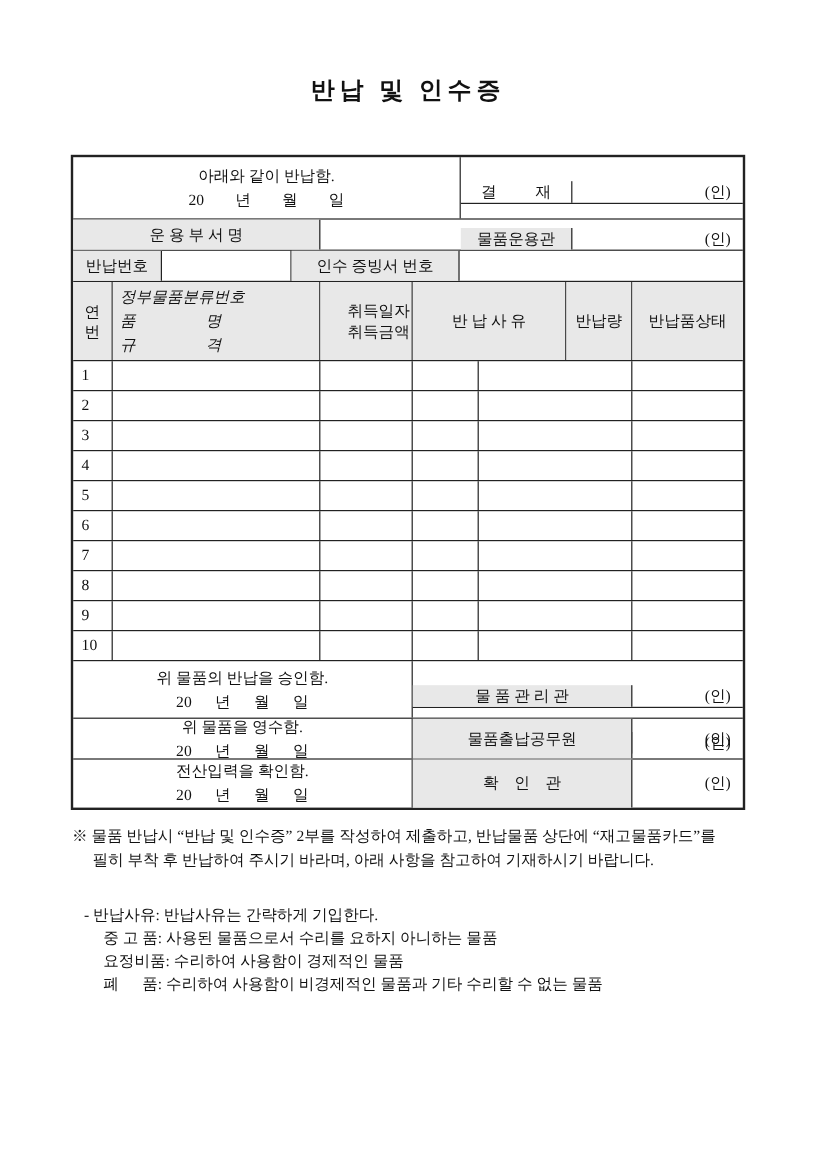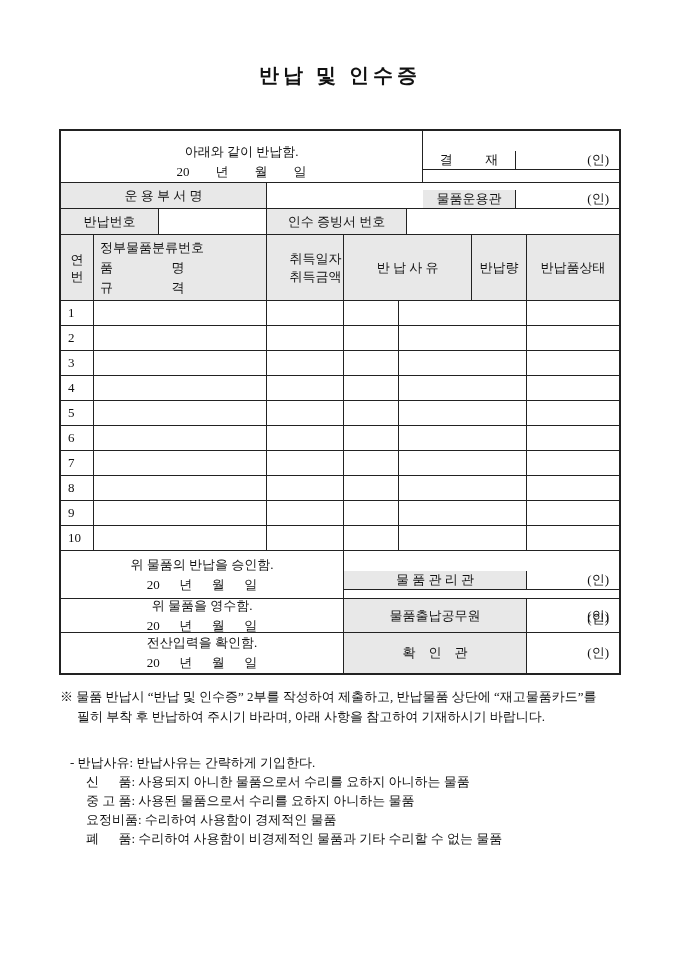--- a/index.html
+++ b/index.html
@@ -37,45 +37,45 @@
   .shade { background: #e8e8e8; }
   .grow { flex: 1; }
   .stack { display: flex; flex-direction: column; flex: 1; }
   .sub { display: flex; flex: 1; border-bottom: 1px solid #222; margin-top: 20px; }
   .sub:last-child { border-bottom: none; gap: 24px; }
   .seal { justify-content: flex-end; padding-right: 10px; }
   .col { flex-direction: column; }
   .col div { line-height: 20px; }
   .num { justify-content: flex-start; padding-left: 7px; }
   .hdr-item { align-items: flex-start; padding-left: 6px; }
-  .hdr-item div { line-height: 20px; }
+  .hdr-item div { line-height: 20px; font-style: italic; }
   .hdr-two div { line-height: 18px; margin-left: 21px; }
   .hdr-no div { line-height: 17px; }
 
   .h52 { height: 52px; }
   .h26 { height: 26px; }
   .h66 { height: 66px; }
   .h25 { height: 25px; }
   .h48 { height: 48px; }
   .h34 { height: 34px; }
   .h40 { height: 40px; }
 
   .w33 { width: 33px; }
   .w55 { width: 55px; }
   .w77 { width: 77px; }
   .w93 { width: 93px; }
-  .w98 { width: 98px; }
+  .w98 { width: 74px; }
   .w108 { width: 108px; }
   .w128 { width: 128px; }
   .w132 { width: 140px; }
   .w173 { width: 173px; }
   .w183 { width: 183px; }
   .w206 { width: 206px; }
   .w283 { width: 283px; }
-  .w323 { width: 362px; justify-content: flex-end; }
+  .w323 { width: 323px; }
 
   .notes { width: 560px; margin: 12px auto 0; font-size: 13px; }
   .note-main div { line-height: 20px; white-space: pre-wrap; }
   .note-main .cont { padding-left: 17px; }
   .note-items { margin-top: 26px; }
   .note-items div { line-height: 19px; white-space: pre; }
   .ind1 { padding-left: 10px; }
   .ind2 { padding-left: 26px; }
 </style>
 </head>
@@ -251,18 +251,17 @@
 
 </div>
 
 <div class="notes">
   <div class="note-main">
     <div>※ 물품 반납시 “반납 및 인수증” 2부를 작성하여 제출하고, 반납물품 상단에 “재고물품카드”를</div>
     <div class="cont">필히 부착 후 반납하여 주시기 바라며, 아래 사항을 참고하여 기재하시기 바랍니다.</div>
   </div>
   <div class="note-items">
     <div class="ind1">- 반납사유: 반납사유는 간략하게 기입한다.</div>
-    <div class="ind2">신      품: 사용되지 아니한 물품으로서 수리를 요하지 아니하는 물품</div>
     <div class="ind2">중 고 품: 사용된 물품으로서 수리를 요하지 아니하는 물품</div>
     <div class="ind2">요정비품: 수리하여 사용함이 경제적인 물품</div>
     <div class="ind2">폐      품: 수리하여 사용함이 비경제적인 물품과 기타 수리할 수 없는 물품</div>
   </div>
 </div>
 
 </body></html>

